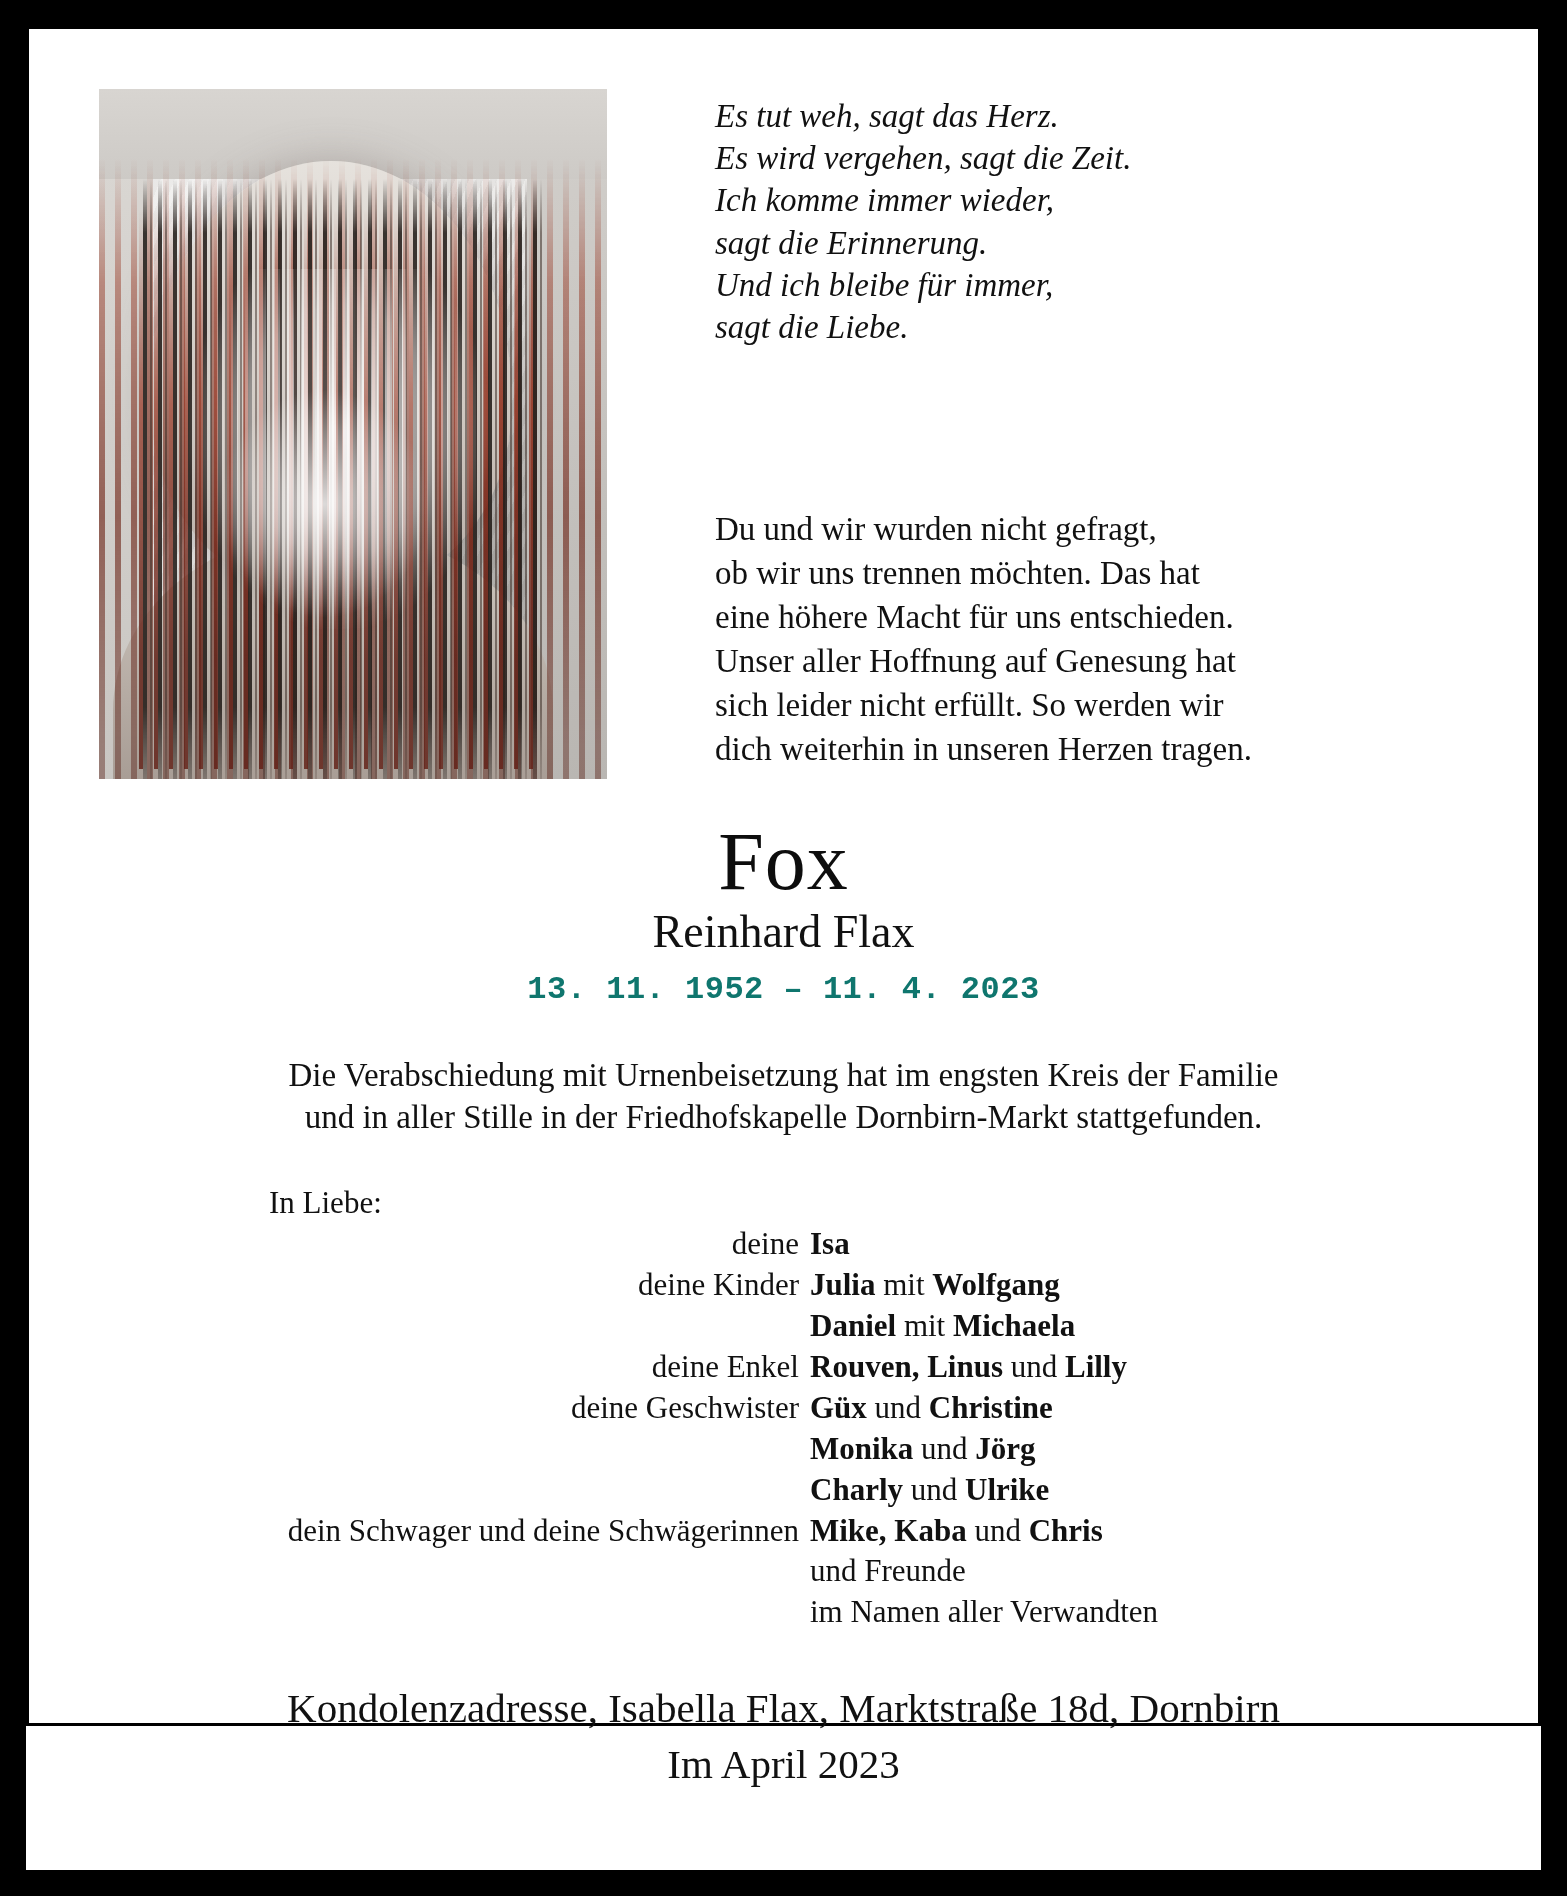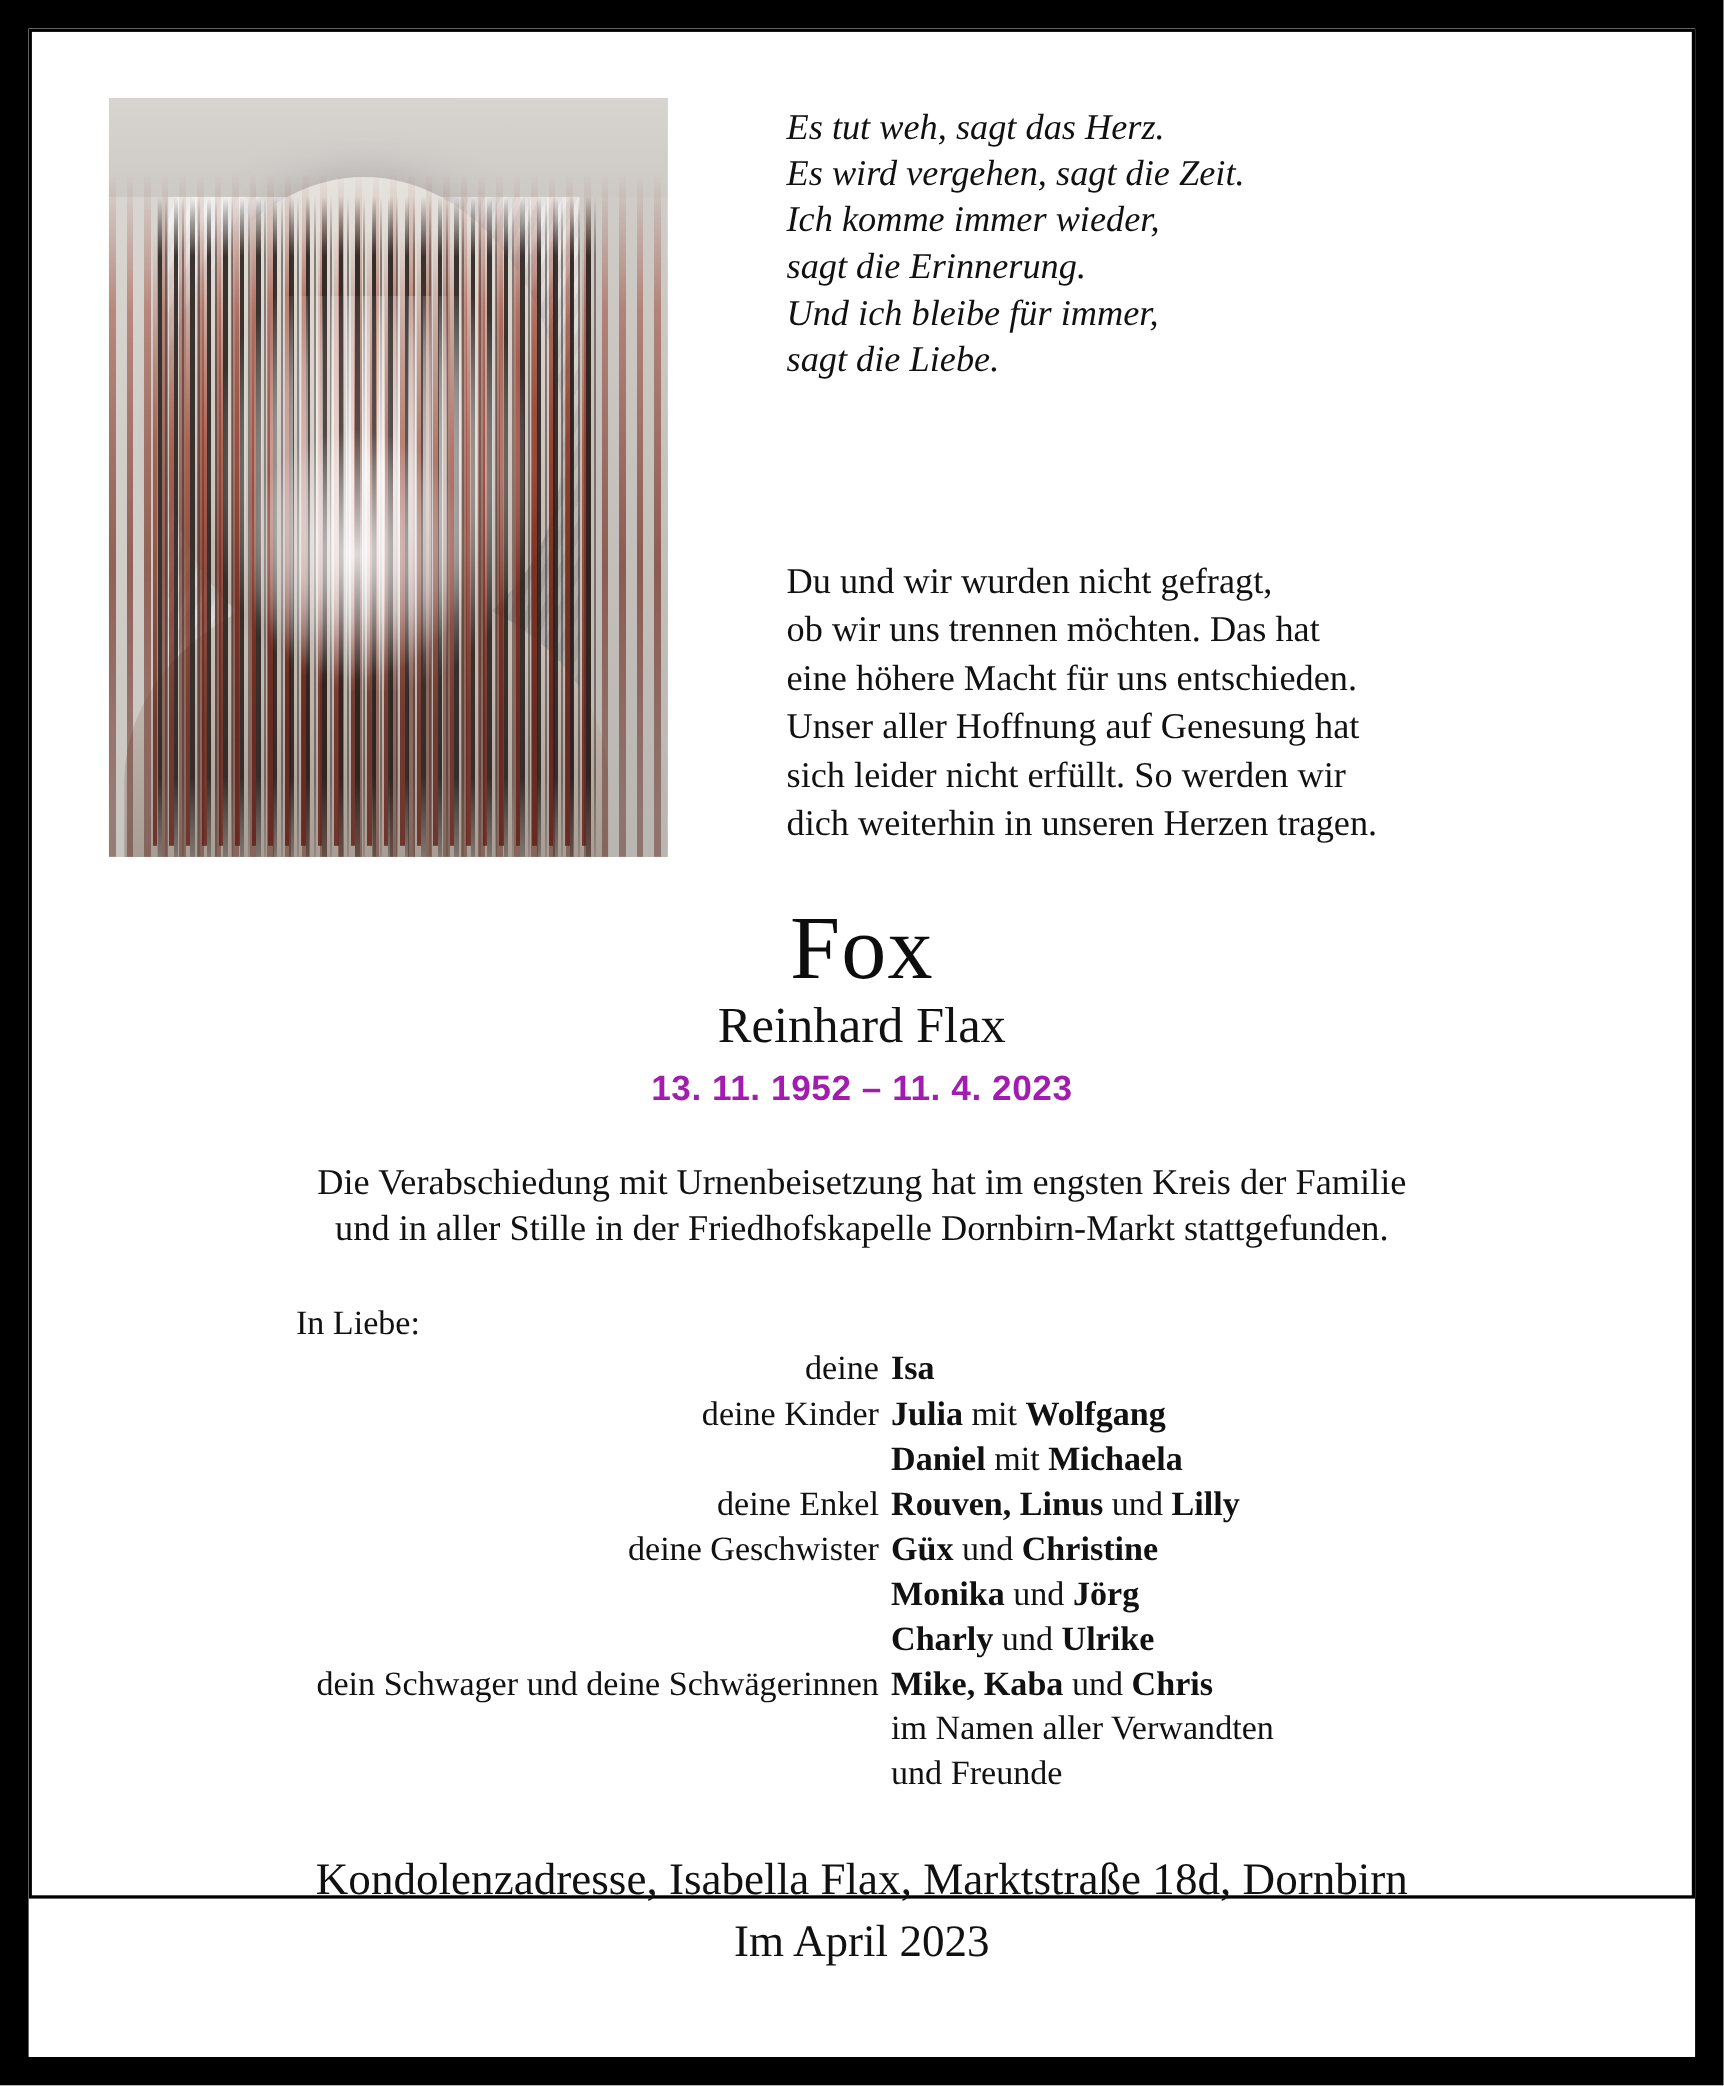--- a/index.html
+++ b/index.html
@@ -223,26 +223,26 @@
     color: #0d0d0d;
   }
   .fullname {
     font-family: "Liberation Serif", serif;
     font-size: 46px;
     line-height: 1.25;
     margin-top: 0;
     color: #111;
   }
   .dates {
-    font-family: Liberation Sans, sans-serif;
+    font-family: Liberation Mono, monospace;
     font-weight: bold;
     font-size: 32px;
     letter-spacing: 0.5px;
     margin-top: 10px;
-    color: #a21caf;
+    color: #0f766e;
   }
 
   
   .announcement {
     margin-top: 46px;
     text-align: center;
     font-family: "Liberation Serif", serif;
     font-size: 33px;
     line-height: 1.3;
     color: #111;
@@ -370,25 +370,25 @@
           <div class="fam-row">
             <div class="fam-label"></div>
             <div class="fam-names"><b>Charly</b> und <b>Ulrike</b></div>
           </div>
           <div class="fam-row">
             <div class="fam-label">dein Schwager und deine Schwägerinnen</div>
             <div class="fam-names"><b>Mike, Kaba</b> und <b>Chris</b></div>
           </div>
           <div class="fam-row">
             <div class="fam-label"></div>
+            <div class="fam-names">und Freunde</div>
+          </div>
+          <div class="fam-row">
+            <div class="fam-label"></div>
             <div class="fam-names">im Namen aller Verwandten</div>
-          </div>
-          <div class="fam-row">
-            <div class="fam-label"></div>
-            <div class="fam-names">und Freunde</div>
           </div>
         </div>
     </div>
 
     <div class="footer">
       <div>Kondolenzadresse, Isabella Flax, Marktstraße 18d, Dornbirn</div>
       <div>Im April 2023</div>
     </div>
 
   </div>

